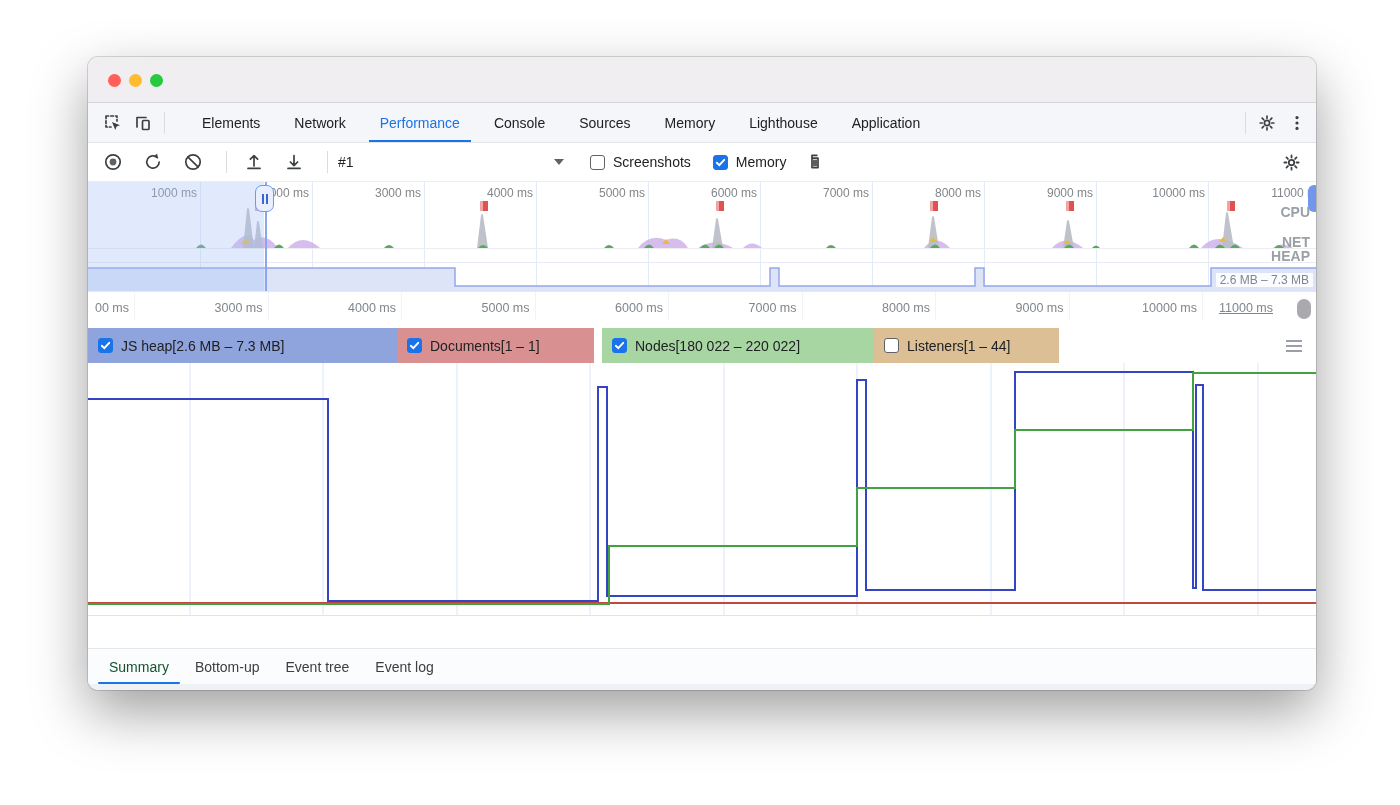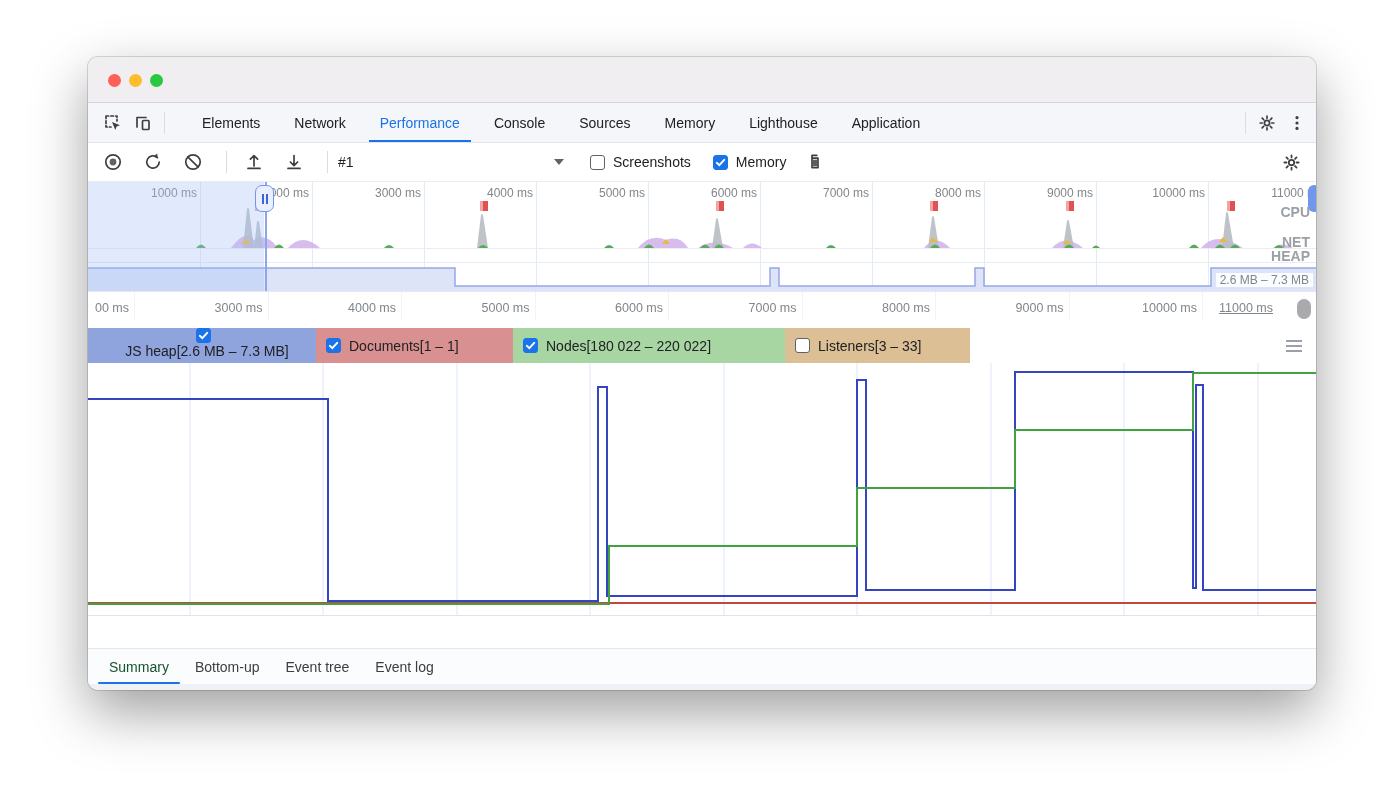--- a/index.html
+++ b/index.html
@@ -301,47 +301,47 @@
         <div class="ruler-cell" style="width: 133.5px;">6000 ms</div>
         <div class="ruler-cell" style="width: 133.5px;">7000 ms</div>
         <div class="ruler-cell" style="width: 133.5px;">8000 ms</div>
         <div class="ruler-cell" style="width: 133.5px;">9000 ms</div>
         <div class="ruler-cell" style="width: 133.5px;">10000 ms</div>
         <div class="ruler-cell" style="width: 92px; border-right: none; padding-right: 22px; text-decoration: underline;">11000 ms</div>
         <div class="scroll-pill"></div>
     </div>
 
     <div class="legend" id="legend">
-        <div class="legend-seg" style="background: rgb(143, 163, 220); width: 228px; flex-direction: column;">
+        <div class="legend-seg" style="background: rgb(143, 163, 220); width: 309px;">
           <span class="cb on">
             <svg width="11" height="11" viewBox="0 0 11 11">
               <path d="M1.8 5.8 L4.3 8.2 L9.2 2.8" stroke="#fff" stroke-width="1.9" fill="none" stroke-linecap="round"></path>
             </svg>
           </span>
           <span>JS heap[2.6 MB – 7.3 MB]</span>
         </div>
         <div class="legend-seg" style="background: rgb(217, 144, 144); width: 197px;">
           <span class="cb on">
             <svg width="11" height="11" viewBox="0 0 11 11">
               <path d="M1.8 5.8 L4.3 8.2 L9.2 2.8" stroke="#fff" stroke-width="1.9" fill="none" stroke-linecap="round"></path>
             </svg>
           </span>
           <span>Documents[1 – 1]</span>
         </div>
-        <div class="legend-seg" style="background: rgb(168, 214, 162); width: 272px;">
+        <div class="legend-seg" style="background: rgb(168, 214, 162); width: 272px; margin-left: 8px;">
           <span class="cb on">
             <svg width="11" height="11" viewBox="0 0 11 11">
               <path d="M1.8 5.8 L4.3 8.2 L9.2 2.8" stroke="#fff" stroke-width="1.9" fill="none" stroke-linecap="round"></path>
             </svg>
           </span>
           <span>Nodes[180 022 – 220 022]</span>
         </div>
         <div class="legend-seg" style="background: rgb(220, 191, 148); width: 185px;">
           <span class="cb off"></span>
-          <span>Listeners[3 – 33]</span>
+          <span>Listeners[1 – 44]</span>
         </div>
         <div class="legend-fill">
           <span class="hamburger">
             <i></i>
             <i></i>
             <i></i>
           </span>
         </div>
       </div>
 

